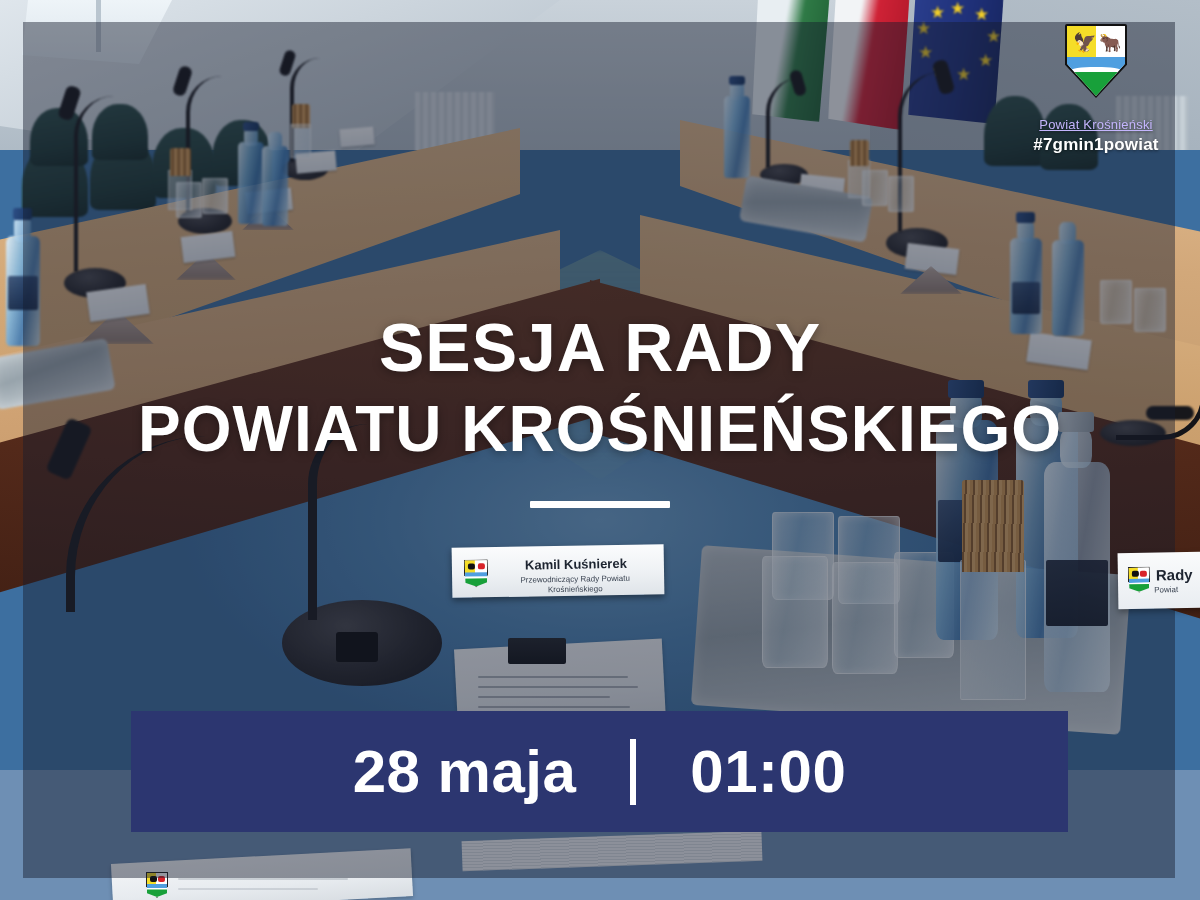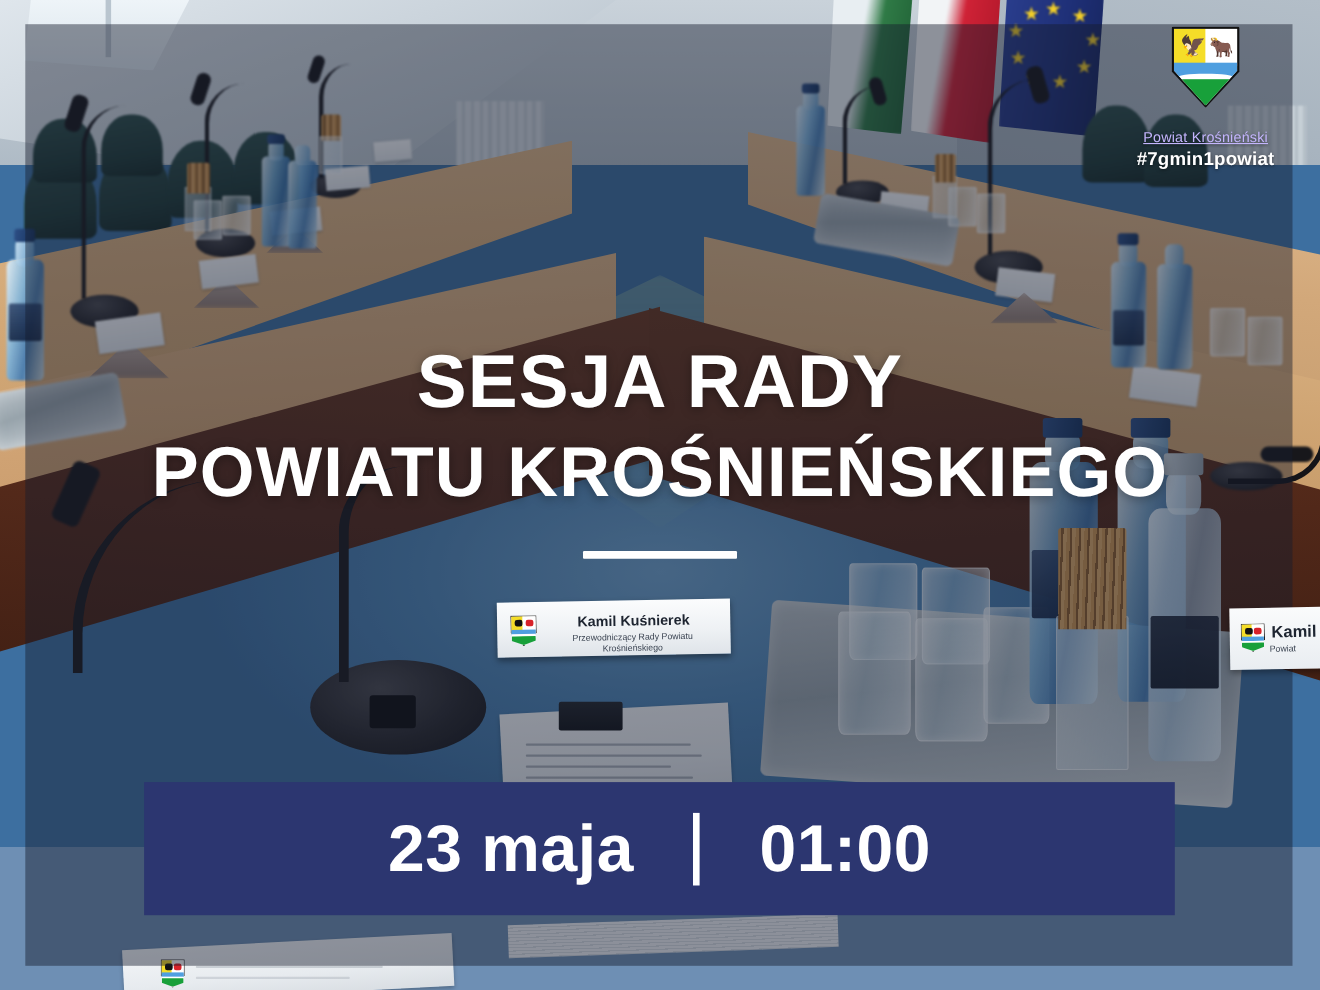--- a/index.html
+++ b/index.html
@@ -672,21 +672,21 @@
 
   <div class="overlay-tint"></div>
 
   <div class="title-block">
     <div class="title-line">SESJA RADY</div>
     <div class="title-line l2">POWIATU KROŚNIEŃSKIEGO</div>
     <div class="title-rule"></div>
   </div>
 
   <div class="date-banner">
-    <span class="date-text">23 maja</span>
+    <span class="date-text">28 maja</span>
     <span class="date-sep"></span>
     <span class="time-text">01:00</span>
   </div>
 
   <div class="logo-wrap">
     <div class="crest">
       <div class="crest-shape"></div>
       <div class="crest-inner">
         <div class="crest-q-left"></div>
         <div class="crest-q-right"></div>
@@ -724,17 +724,17 @@
         <div class="mc-shape"></div>
         <div class="mc-yellow"></div>
           <div class="mc-red"></div>
         <div class="mc-blackdot"></div>
           <div class="mc-reddot"></div>
         <div class="mc-blue"></div>
           <div class="mc-white"></div>
           <div class="mc-green"></div>
       </div>
     </div>
-    <div class="npr-title">Kamil</div>
+    <div class="npr-title">Rady</div>
     <div class="npr-sub">Powiat</div>
   </div>
 
 </div>
 
 </body></html>

